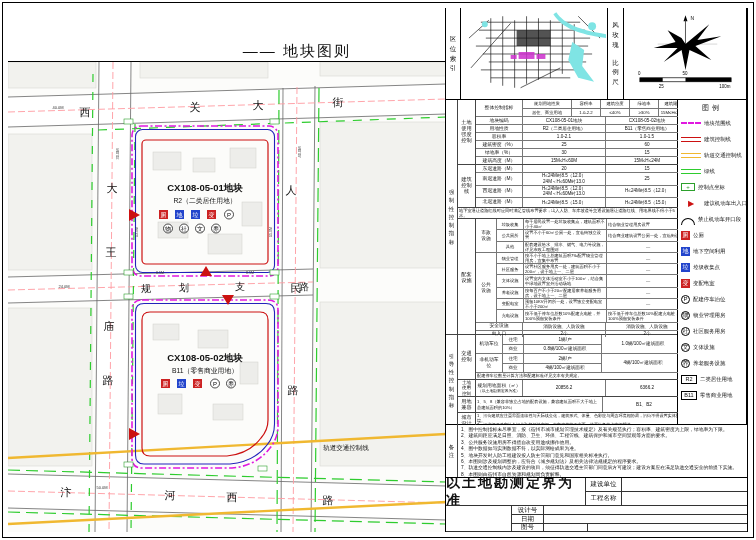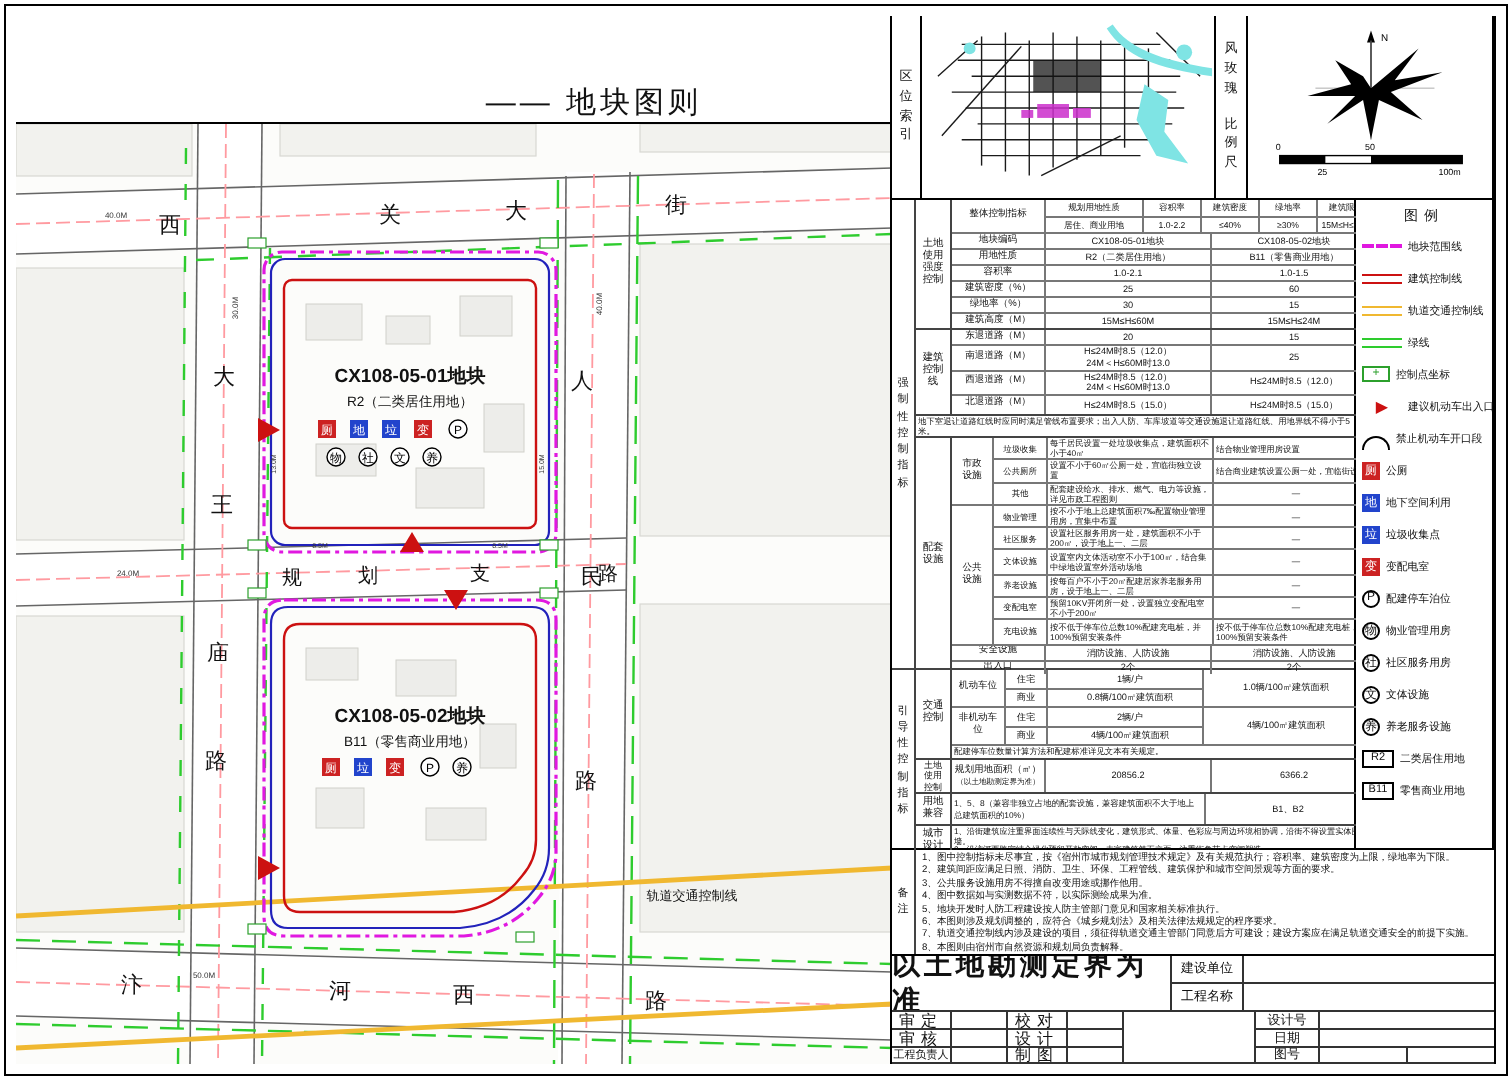--- a/index.html
+++ b/index.html
@@ -692,40 +692,20 @@
     <div style="width:36px;display:flex;flex-direction:column">
       <div class="cell" style="height:14px">建设单位</div>
       <div class="cell" style="height:14px">工程名称</div>
     </div>
     <div style="flex:1;display:flex;flex-direction:column">
       <div class="cell" style="height:14px;border-right:none"></div>
       <div class="cell" style="height:14px;border-right:none"></div>
     </div>
   </div>
   <div style="display:flex;height:26px">
-    <div style="width:116px;display:flex;flex-direction:column">
-      <div style="display:flex;height:9px">
-            <div class="cell lab2" style="width:30px">审定</div>
-            <div class="cell" style="width:28px"></div>
-            <div class="cell lab2" style="width:30px">校对</div>
-            <div class="cell" style="width:28px"></div>
-          </div>
-      <div style="display:flex;height:9px">
-            <div class="cell lab2" style="width:30px">审核</div>
-            <div class="cell" style="width:28px"></div>
-            <div class="cell lab2" style="width:30px">设计</div>
-            <div class="cell" style="width:28px"></div>
-          </div>
-      <div style="display:flex;height:8px">
-            <div class="cell" style="width:30px;font-size:5.5px">工程负责人</div>
-            <div class="cell" style="width:28px"></div>
-            <div class="cell lab2" style="width:30px">制图</div>
-            <div class="cell" style="width:28px"></div>
-          </div>
-    </div>
     <div style="width:65px;border-bottom:1px solid #333;box-sizing:border-box"></div>
     <div style="flex:1;display:flex;flex-direction:column;border-left:1px solid #333">
       <div style="display:flex;height:9px">
             <div class="cell" style="width:32px">设计号</div>
             <div class="cell" style="flex:1;border-right:none"></div>
           </div>
       <div style="display:flex;height:9px">
             <div class="cell" style="width:32px">日期</div>
             <div class="cell" style="flex:1;border-right:none"></div>
           </div>

